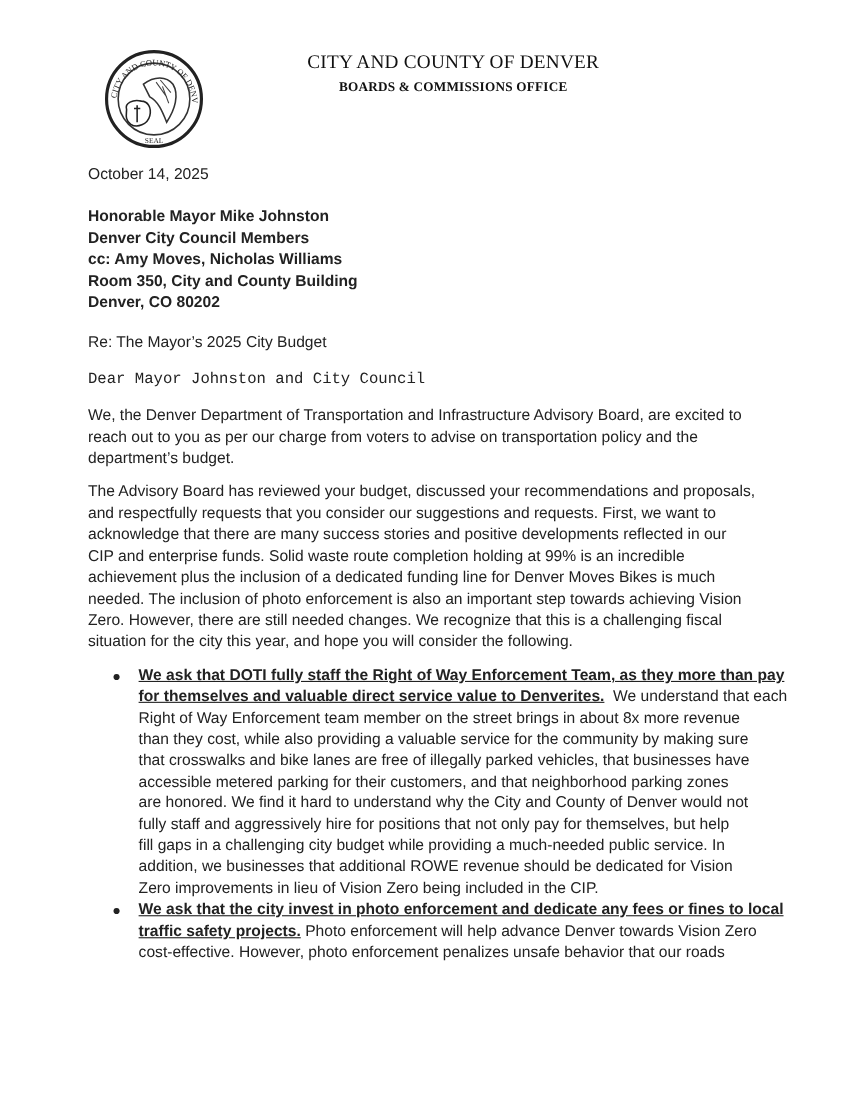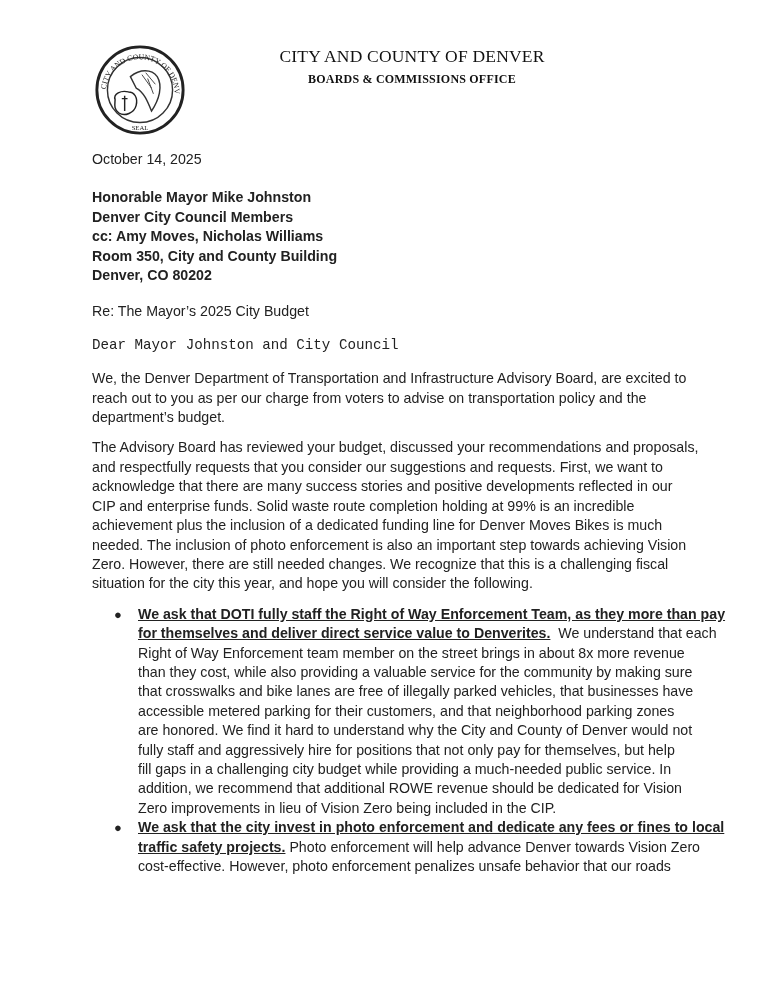--- a/index.html
+++ b/index.html
@@ -6,21 +6,21 @@
     body {
       width: 780px; height: 1000px; overflow: hidden; position: relative;
       font-family: "Liberation Sans", sans-serif; color: #222222;
     }
     .letterhead { position: absolute; left: 92px; top: 44px; width: 600px; height: 96px; }
     .seal { position: absolute; left: 0; top: 0; width: 96px; height: 92px; }
     .org { position: absolute; left: 140px; top: 2px; width: 360px; text-align: center; font-family: "Liberation Serif", serif; color: #111; }
     .org-title { font-size: 17.5px; letter-spacing: 0.2px; }
     .org-sub { font-size: 12px; font-weight: bold; margin-top: 5px; letter-spacing: 0.2px; }
 
-    .content { position: absolute; left: 92px; top: 150px; width: 600px; font-size: 14.2px; line-height: 19.4px; }
+    .content { position: absolute; left: 80px; top: 150px; width: 600px; font-size: 14.2px; line-height: 19.4px; }
     .line { display: block; white-space: nowrap; }
     .date { margin-bottom: 19px; }
     .address { margin-bottom: 17px; font-weight: bold; }
     .re { margin-bottom: 14px; }
     .salutation { margin-bottom: 14px; font-family: Liberation Mono, monospace; }
     p { margin: 0 0 11px 0; }
     .bold { font-weight: bold; text-decoration: underline; }
     ul.requests { margin: 0; padding: 0; list-style: none; }
     ul.requests li { position: relative; padding-left: 46px; margin-bottom: 0; }
     .bullet { position: absolute; left: 22px; top: 0; font-size: 13px; }
@@ -78,29 +78,29 @@
     <span class="line">achievement plus the inclusion of a dedicated funding line for Denver Moves Bikes is much</span>
     <span class="line">needed. The inclusion of photo enforcement is also an important step towards achieving Vision</span>
     <span class="line">Zero. However, there are still needed changes. We recognize that this is a challenging fiscal</span>
     <span class="line">situation for the city this year, and hope you will consider the following.</span>
   </p>
 
   <ul class="requests">
     <li>
       <span class="bullet">●</span>
       <span class="line bold">We ask that DOTI fully staff the Right of Way Enforcement Team, as they more than pay</span>
-      <span class="line"><span class="bold">for themselves and deliver direct service value to Denverites.</span><span style="white-space:pre">  We understand that each</span></span>
+      <span class="line"><span class="bold">for themselves and valuable direct service value to Denverites.</span><span style="white-space:pre">  We understand that each</span></span>
       <span class="line">Right of Way Enforcement team member on the street brings in about 8x more revenue</span>
       <span class="line">than they cost, while also providing a valuable service for the community by making sure</span>
       <span class="line">that crosswalks and bike lanes are free of illegally parked vehicles, that businesses have</span>
       <span class="line">accessible metered parking for their customers, and that neighborhood parking zones</span>
       <span class="line">are honored. We find it hard to understand why the City and County of Denver would not</span>
       <span class="line">fully staff and aggressively hire for positions that not only pay for themselves, but help</span>
       <span class="line">fill gaps in a challenging city budget while providing a much-needed public service. In</span>
-      <span class="line">addition, we recommend that additional ROWE revenue should be dedicated for Vision</span>
+      <span class="line">addition, we businesses that additional ROWE revenue should be dedicated for Vision</span>
       <span class="line">Zero improvements in lieu of Vision Zero being included in the CIP.</span>
     </li>
     <li>
       <span class="bullet">●</span>
       <span class="line bold">We ask that the city invest in photo enforcement and dedicate any fees or fines to local</span>
       <span class="line"><span class="bold">traffic safety projects.</span><span style="white-space:pre"> Photo enforcement will help advance Denver towards Vision Zero</span></span>
       <span class="line">cost-effective. However, photo enforcement penalizes unsafe behavior that our roads</span>
     </li>
   </ul>
 </div>

